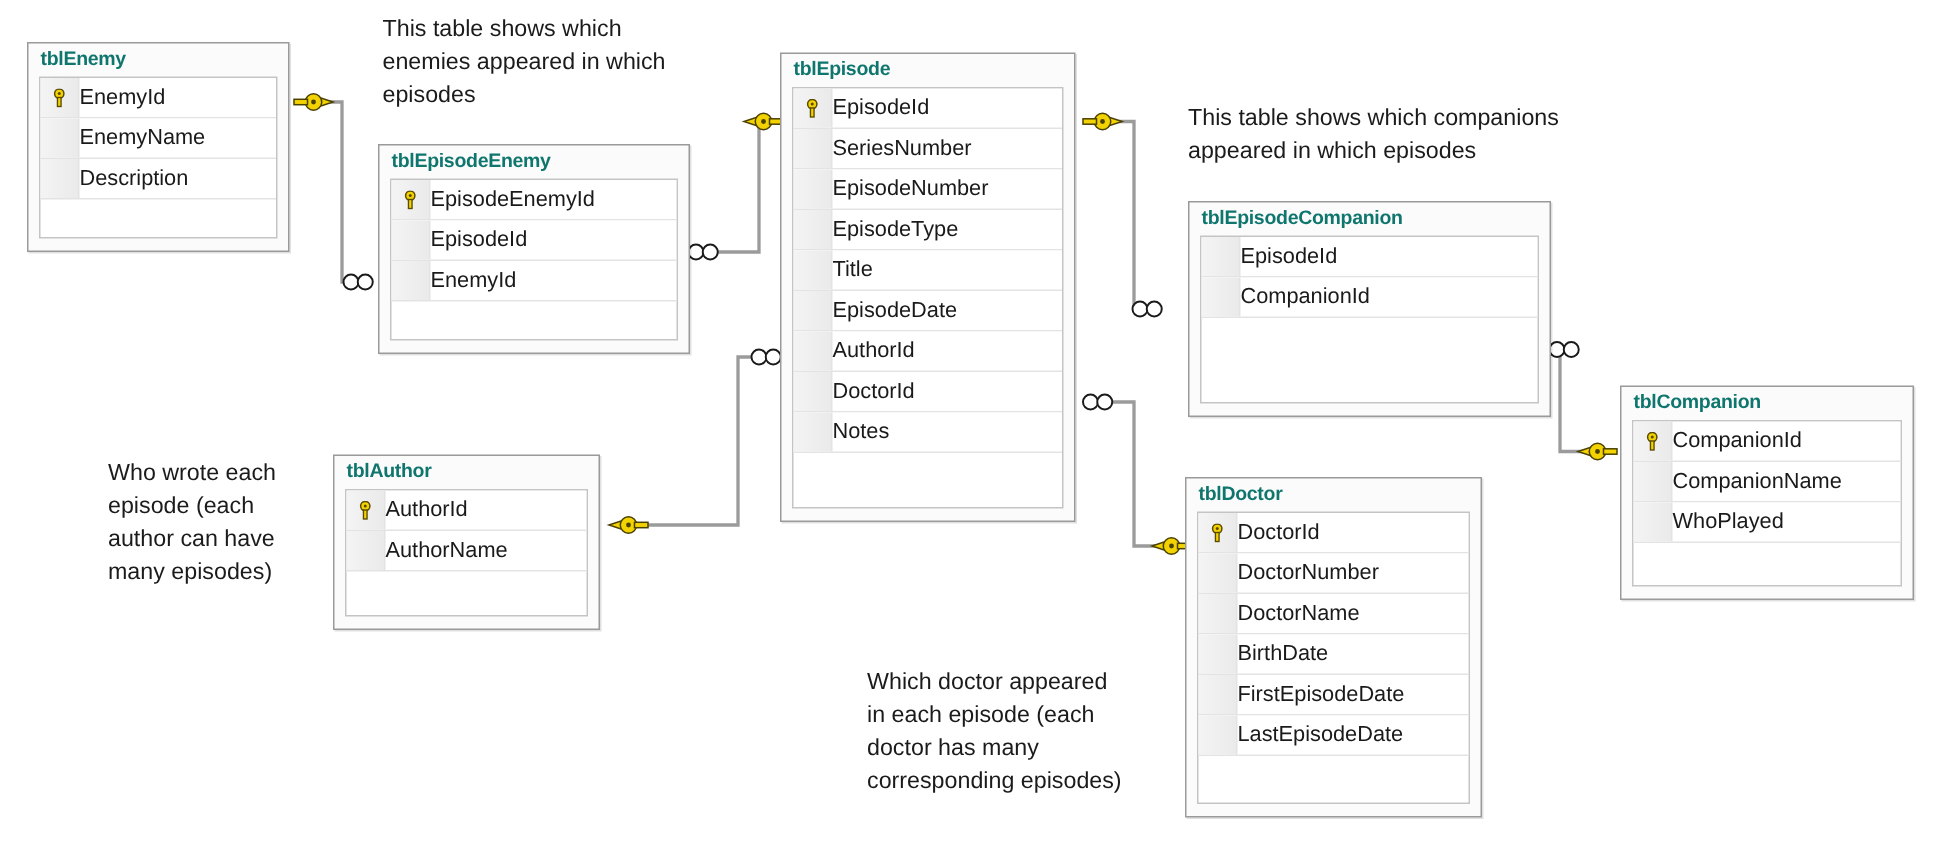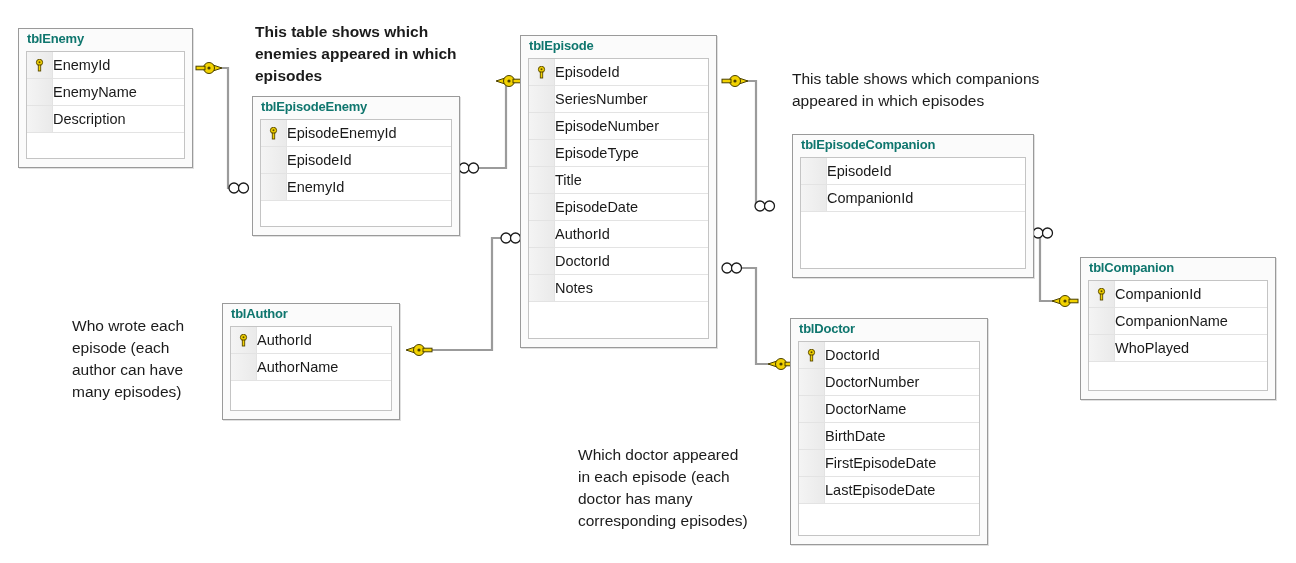--- a/index.html
+++ b/index.html
@@ -356,28 +356,28 @@
           <div class="gutter"></div>
           <div class="fname">LastEpisodeDate</div>
         </div>
       <div class="row blank">
           <div class="gutter"></div>
           <div class="fname"></div>
         </div>
     </div>
   </div>
 
-  <div class="note" style="left:255px;top:21px;width:230px;font-weight:bold;">This table shows which
+  <div class="note" style="left:255px;top:9px;width:230px;">This table shows which
 enemies appeared in which
 episodes</div>
 
   <div class="note" style="left:792px;top:68px;width:300px;">This table shows which companions
 appeared in which episodes</div>
 
-  <div class="note" style="left:72px;top:315px;width:160px;">Who wrote each
+  <div class="note" style="left:72px;top:305px;width:160px;">Who wrote each
 episode (each
 author can have
 many episodes)</div>
 
   <div class="note" style="left:578px;top:444px;width:215px;">Which doctor appeared
 in each episode (each
 doctor has many
 corresponding episodes)</div>
 
 </div>

